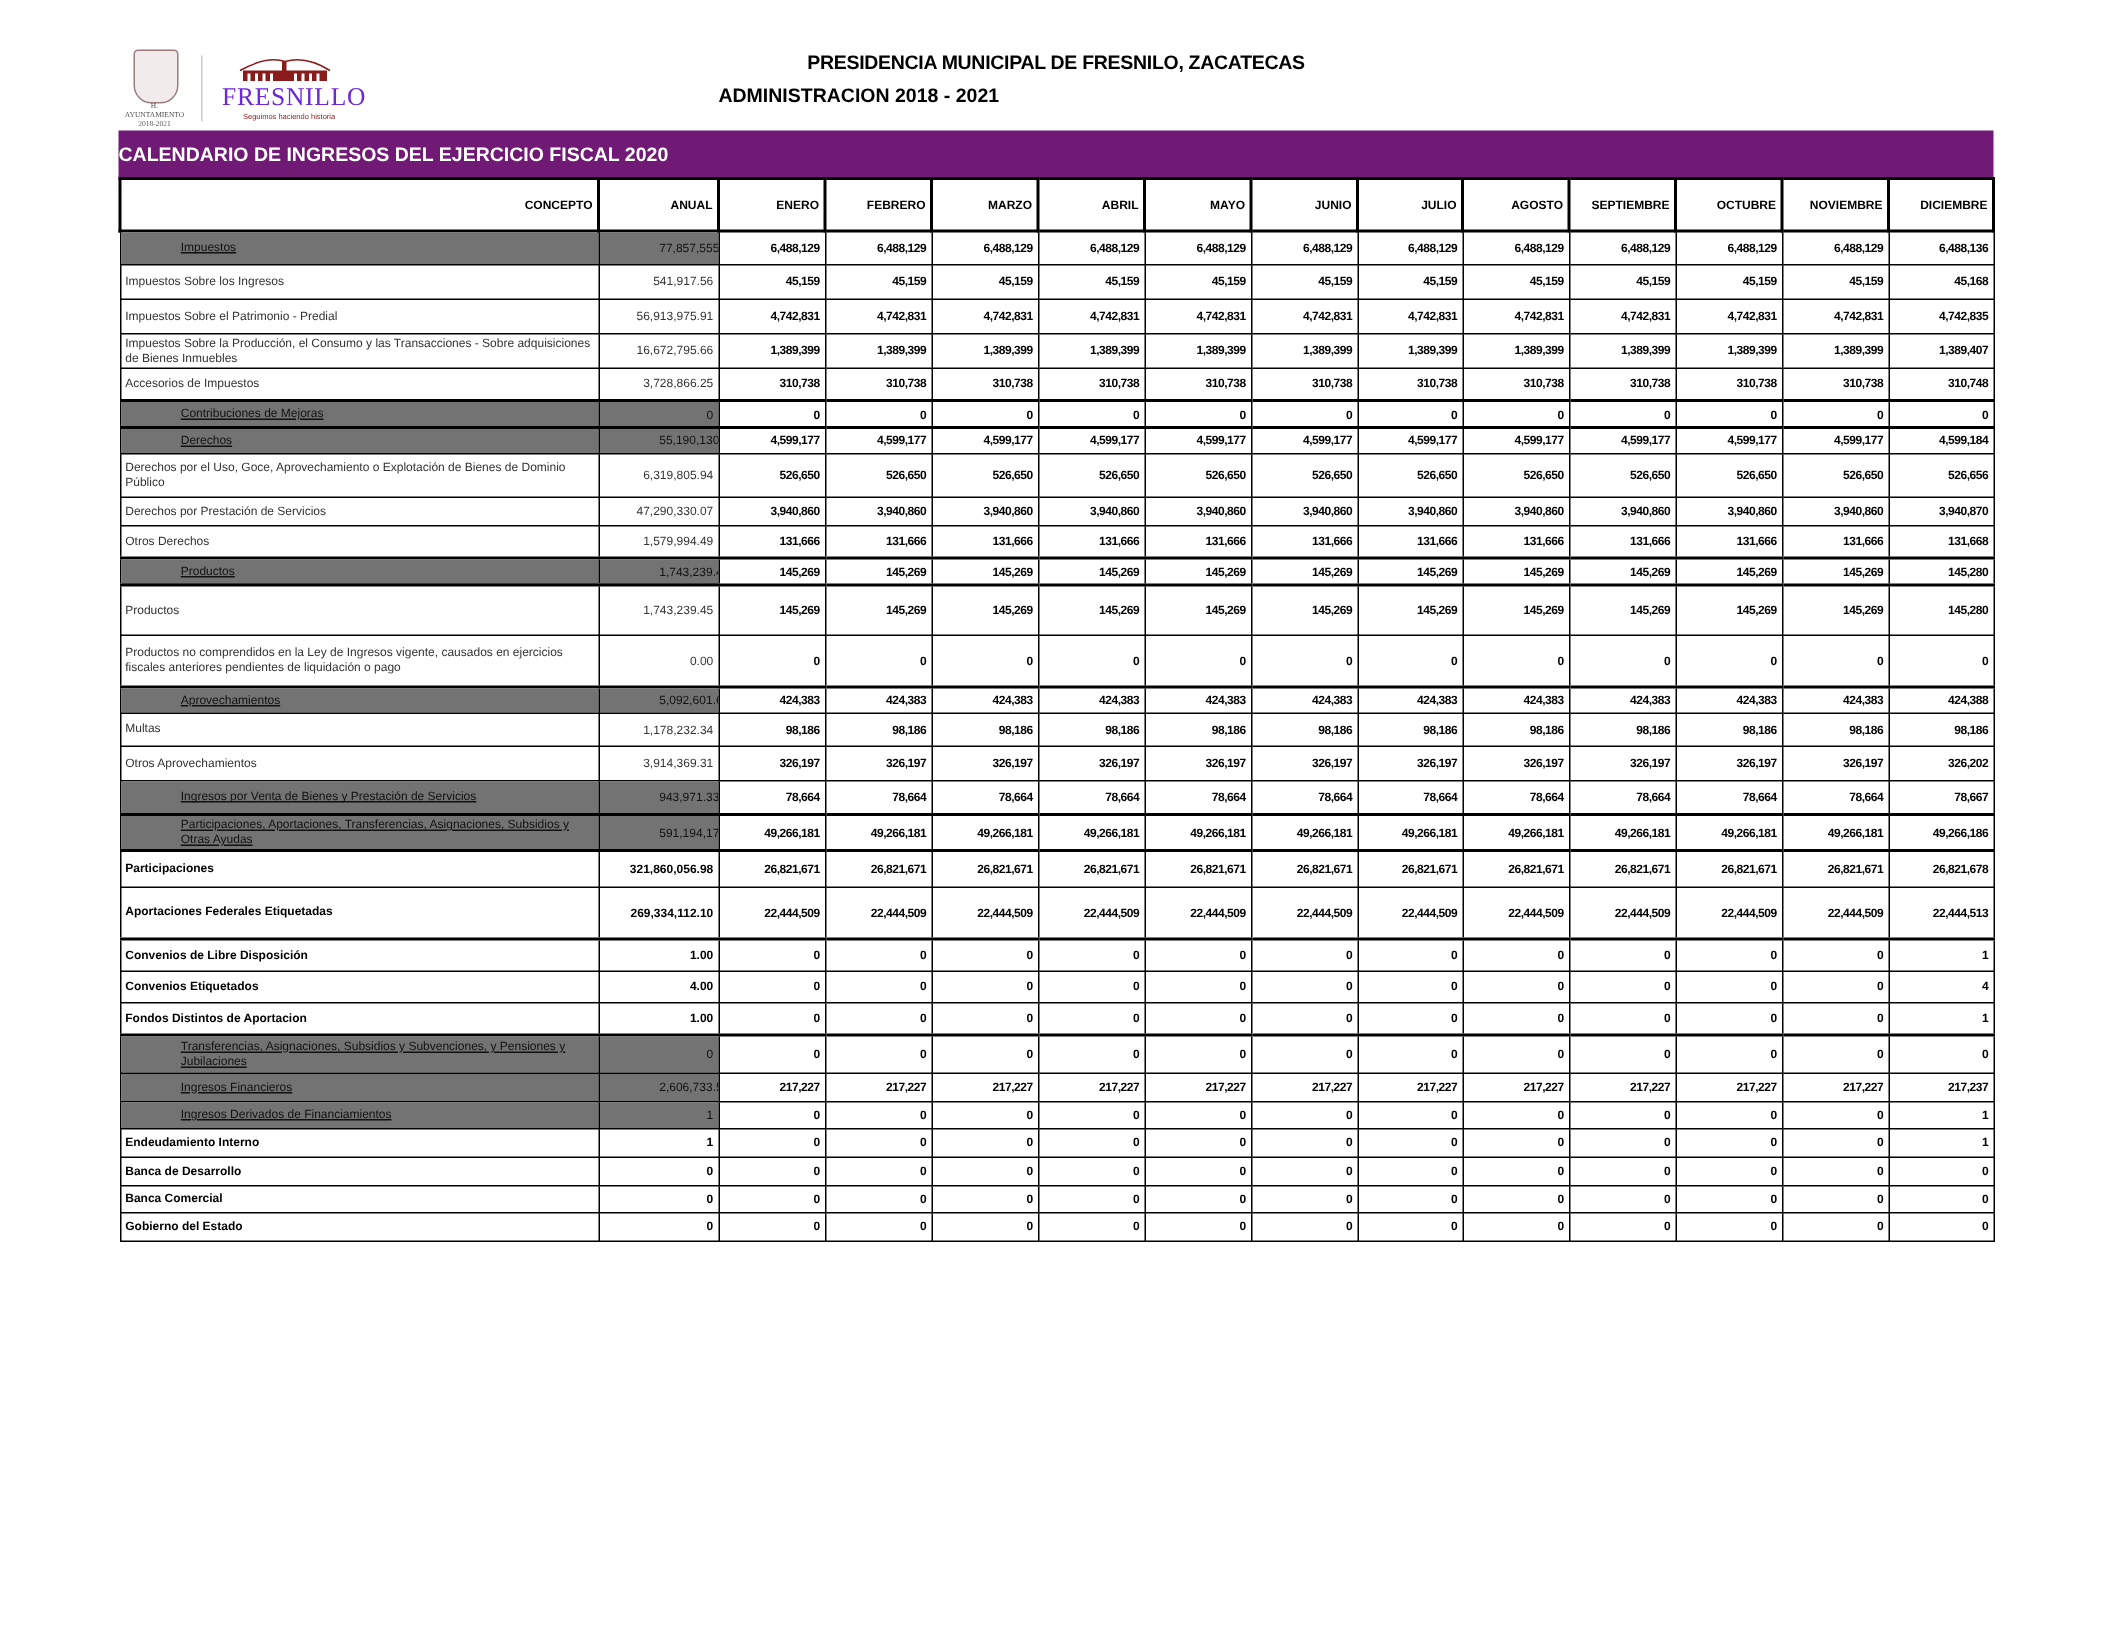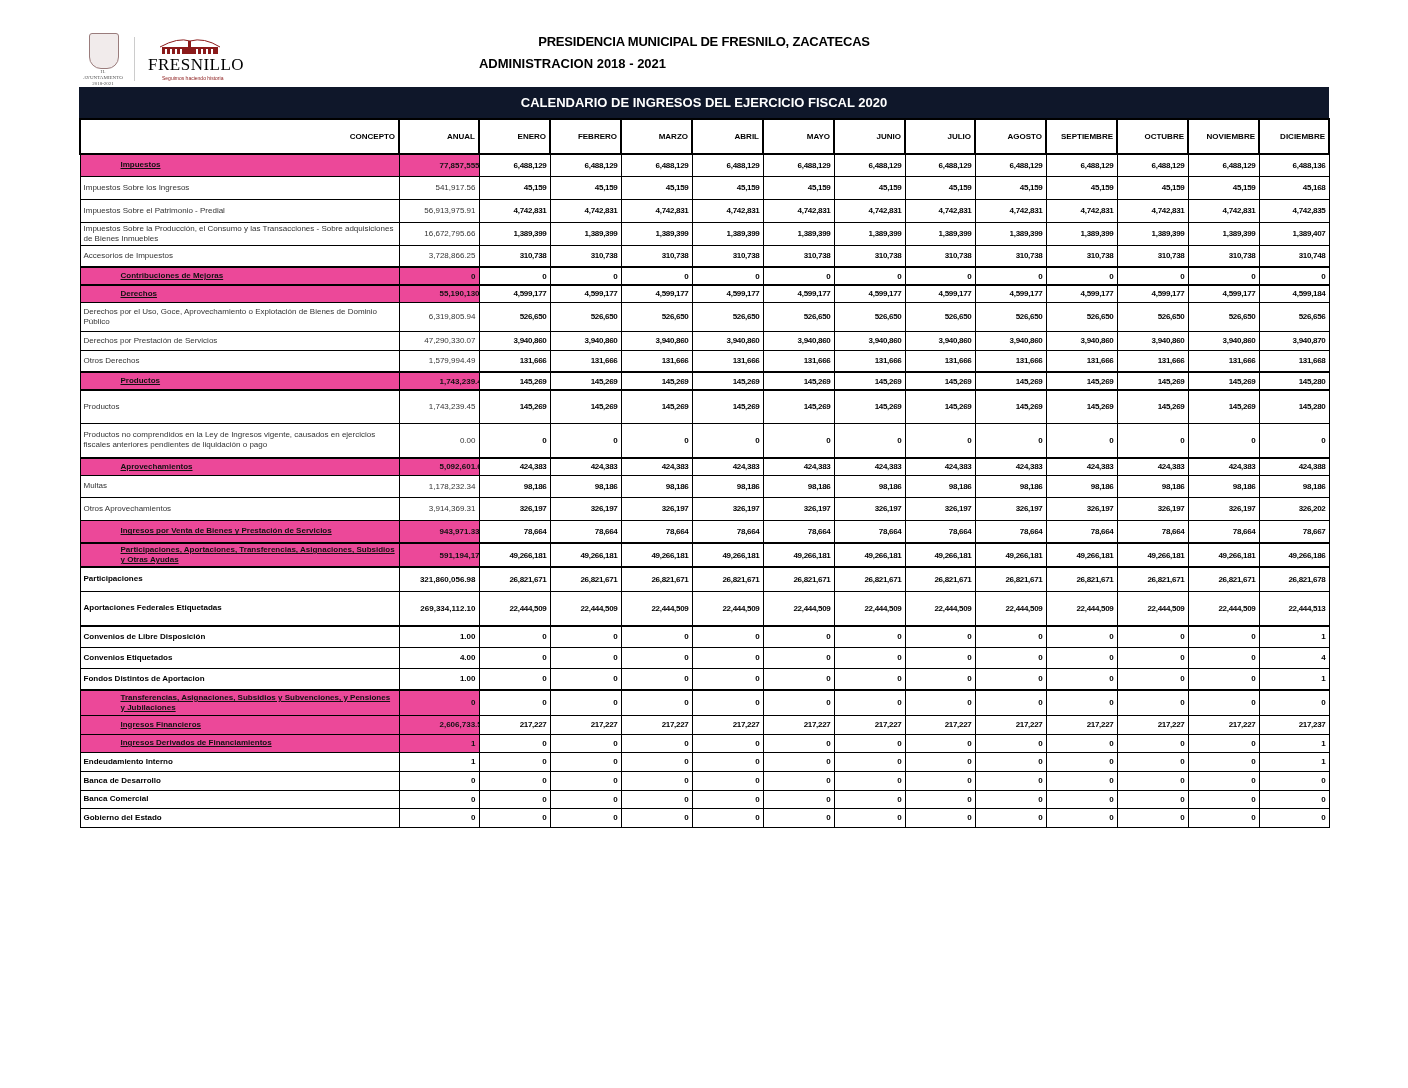--- a/index.html
+++ b/index.html
@@ -4,34 +4,34 @@
 <style>
   html, body { margin:0; padding:0; background:#ffffff; }
   body { width:1408px; height:1088px; position:relative; font-family:"Liberation Sans", sans-serif; color:#000; overflow:hidden; }
   .logo { position:absolute; left:82px; top:33px; width:160px; height:52px; }
   .crest { position:absolute; left:0; top:0; width:42px; height:48px; }
   .crest-shield { position:absolute; left:7px; top:0; width:28px; height:34px; border:1px solid #9a7c7c; border-radius:3px 3px 12px 12px; background:#f1ebeb; }
   .crest-text { position:absolute; left:0; top:36px; width:42px; font-family:"Liberation Serif", serif; font-size:5px; text-align:center; color:#555; line-height:6px; }
   .logo-divider { position:absolute; left:52px; top:4px; width:1px; height:44px; background:#ccc; }
   .brand { position:absolute; left:62px; top:2px; width:96px; height:48px; }
   .brand-arch { position:absolute; left:14px; top:2px; width:64px; height:18px; }
-  .brand-name { position:absolute; left:4px; top:20px; font-family:"Liberation Serif", serif; font-size:17px; color:#000000; letter-spacing:0.5px; }
+  .brand-name { position:absolute; left:4px; top:20px; font-family:"Liberation Serif", serif; font-size:17px; color:#6d28d9; letter-spacing:0.5px; }
   .brand-tag { position:absolute; left:18px; top:40px; font-size:5px; color:#8b1a1a; }
 
   .title1 { position:absolute; left:0; width:1408px; top:34px; text-align:center; font-weight:bold; font-size:13px; letter-spacing:-0.2px; }
   .title2 { position:absolute; left:0; width:1145px; top:56px; text-align:center; font-weight:bold; font-size:13px; }
-  .banner { position:absolute; left:79px; top:87px; width:1250px; height:31px; background:#0f172a; color:#fff; font-weight:bold; font-size:13px; text-align:center; line-height:31px; }
+  .banner { position:absolute; left:79px; top:87px; width:1250px; height:31px; background:#701a75; color:#fff; font-weight:bold; font-size:13px; text-align:left; line-height:31px; }
 
   table.grid { position:absolute; left:79px; top:118px; border-collapse:collapse; table-layout:fixed; width:1250px; }
   table.grid td, table.grid th { border:1px solid #000; padding:0 3px; font-size:8px; overflow:hidden; }
   th { font-weight:bold; font-size:9px; text-align:right; height:33px; border:2px solid #000 !important; }
   td.num { text-align:right; font-weight:bold; font-size:8px; letter-spacing:-0.3px; }
   td.anual { text-align:right; font-size:8.5px; color:#333; }
   td.concept { text-align:left; font-size:8px; color:#333; line-height:10px; }
-  tr.group td.concept, tr.group td.anual { background:#ec4899; font-weight:bold; color:#111;padding-left:40px; }
+  tr.group td.concept, tr.group td.anual { background:#737373; font-weight:normal; color:#111;padding-left:40px; }
   tr.group td.concept span { text-decoration:underline; }
   tr.bold-row td.concept, tr.bold-row td.anual { font-weight:bold; color:#000; }
   tr.thick-top td { border-top:2px solid #000; }
   td.colthick { border-right:2px solid #000; }
 </style>
 </head>
 <body>
 
 <div class="logo">
   <div class="crest">

